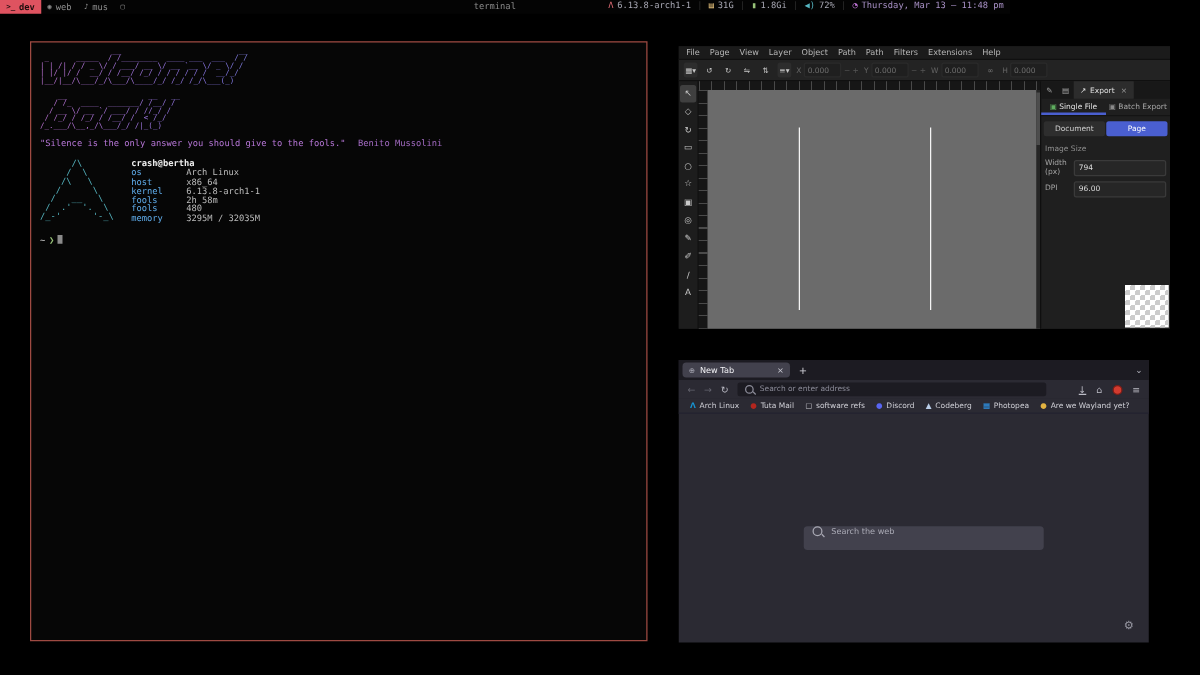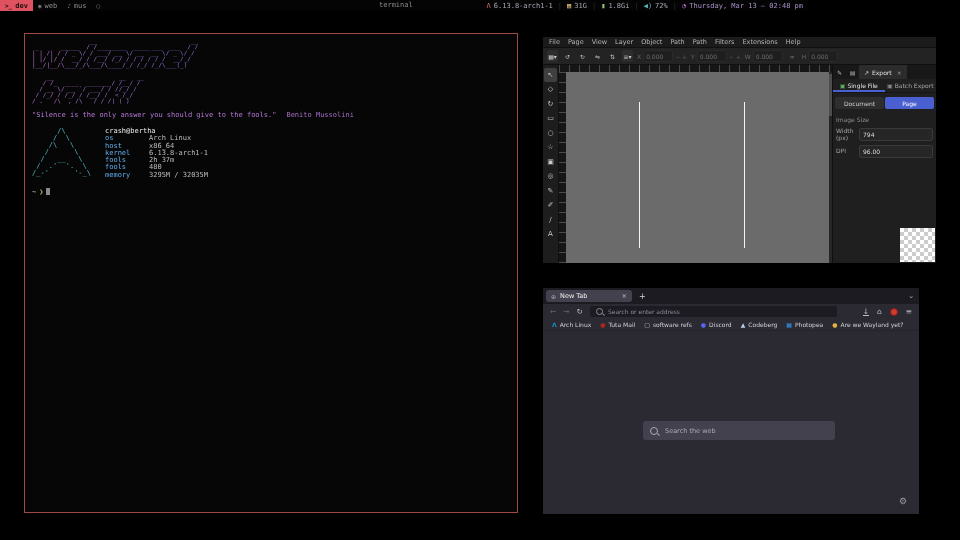--- a/index.html
+++ b/index.html
@@ -1,21 +1,21 @@
 <!DOCTYPE html>
 <html><head>
 <meta charset="utf-8">
 <style>
   html,body{margin:0;padding:0;background:#000;}
   .stage{position:relative;width:960px;height:540px;background:#000;overflow:hidden;
          font-family:"DejaVu Sans Mono",monospace;}
 
   
   .topbar{position:absolute;left:0;top:0;width:808px;height:11px;background:#040404;
-          display:flex;align-items:center;font-size:7px;color:#9a9a9a;}
+          display:flex;align-items:flex-start;font-size:7px;color:#9a9a9a;}
   .ws{display:flex;align-items:center;gap:3px;height:11px;padding:0 5px;color:#8f8f8f;}
   .ws .ic{font-size:6px;}
   .ws.active{background:#df5360;color:#1d0d0d;font-weight:bold;}
   .topbar-title{position:absolute;left:379px;top:1px;color:#8c8c8c;}
   .status{margin-left:auto;display:flex;align-items:center;gap:5px;padding-right:5px;}
   .mod{display:flex;align-items:center;gap:3px;}
   .sep{color:#2e2e2e;}
   .ic-red{color:#e06c75}.ic-yellow{color:#e5c07b}.ic-green{color:#98c379}
   .ic-cyan{color:#56b6c2}.ic-purple{color:#c678dd}
   .txt-dim{color:#a9a9b5}.txt-purple{color:#ab93c9}
@@ -27,21 +27,21 @@
   .art{margin:0;font-size:6px;line-height:6px;white-space:pre;
        color:#56b6c2;
        background:linear-gradient(90deg,#c678dd 0%,#8b7cf0 30%,#56b6c2 65%,#98c379 100%);
        -webkit-background-clip:text;background-clip:text;
        -webkit-text-fill-color:transparent;}
   .quote{color:#b877d9;font-size:7px;margin:7px 0 9px;}
   .quote .author{margin-left:10px;color:#a46cc4;}
   .fetch{display:flex;gap:14px;}
   .logo{margin:0;font-size:7px;line-height:7px;color:#56b6c2;white-space:pre;}
   .info{font-size:7px;line-height:7.3px;}
-  .user{color:#ececec;font-weight:normal;}
+  .user{color:#ececec;font-weight:bold;}
   .frow .lbl{color:#61afef;display:inline-block;width:44px;}
   .frow .val{color:#bdbdbd;}
   .prompt{margin-top:9px;font-size:7px;color:#cfcfcf;}
   .prompt .sym{color:#98c379;margin:0 3px;}
   .cursor{display:inline-block;width:4px;height:7px;background:#8a8a8a;vertical-align:-1px;}
 
   
   .ink{position:absolute;left:543px;top:37px;width:393px;height:226px;background:#191919;
        font-family:"DejaVu Sans",sans-serif;font-size:6.5px;color:#b5b5b5;}
   .ink-menu{height:10px;display:flex;align-items:center;gap:8px;padding:0 6px;background:#1b1b1b;}
@@ -121,21 +121,21 @@
   .dl{border-bottom:1px solid #bcbcc6;line-height:7px;}
   .rec-dot{width:6px;height:6px;border-radius:50%;background:#d23b2f;border:1px solid #7e1d17;}
   .bookbar{height:11px;display:flex;align-items:center;gap:9px;padding:0 9px;font-size:6px;
            color:#cfcfd6;background:#2b2a33;border-bottom:1px solid #232230;}
   .bm{display:flex;align-items:center;gap:3px;}
   .bm .bi{font-size:6px;}
   .bi-arch{color:#1793d1;font-weight:bold}.bi-tuta{color:#b3261e}.bi-folder{color:#c9c9d0}
   .bi-discord{color:#5865f2}.bi-codeberg{color:#b9cde8}.bi-photopea{color:#2e9df7}.bi-wayland{color:#e3b341}
   .content{position:relative;height:184px;}
   .websearch{position:absolute;left:100px;top:90px;width:178px;height:19px;background:#42414d;
-             border-radius:3px;display:flex;align-items:center;gap:7px;padding:0 7px;
+             border-radius:3px;display:flex;align-items:flex-start;gap:7px;padding:0 7px;
              color:#a9a9b4;font-size:6.5px;}
   .websearch .mag{width:6px;height:6px;border-color:#a9a9b4;}
   .websearch .mag::after{background:#a9a9b4;}
   .gear{position:absolute;right:12px;bottom:9px;color:#9a9aa5;font-size:9px;}
 </style>
 </head>
 <body>
 
 <div class="stage">
 
@@ -174,21 +174,21 @@
         <span class="txt-dim">1.8Gi</span>
       </span>
         <span class="sep">|</span>
       <span class="mod">
         <span class="ic-cyan">◀)</span>
         <span class="txt-dim">72%</span>
       </span>
         <span class="sep">|</span>
       <span class="mod">
         <span class="ic-purple">◔</span>
-        <span class="txt-purple">Thursday, Mar 13 — 02:48 pm</span>
+        <span class="txt-purple">Thursday, Mar 13 — 11:48 pm</span>
       </span>
     </div>
   </div>
 
   <div class="term">
     <div class="term-inner">
       <pre class="art">                __                          __
  _      _____  / /________  ____ ___  ___  / /
 | | /| / / _ \/ / ___/ __ \/ __ `__ \/ _ \/ /
 | |/ |/ /  __/ / /__/ /_/ / / / / / /  __/_/
@@ -215,21 +215,21 @@
           <div class="frow">
             <span class="lbl">os</span><span class="val">Arch Linux</span>
           </div>
           <div class="frow">
             <span class="lbl">host</span><span class="val">x86_64</span>
           </div>
           <div class="frow">
             <span class="lbl">kernel</span><span class="val">6.13.8-arch1-1</span>
           </div>
           <div class="frow">
-            <span class="lbl">fools</span><span class="val">2h 37m</span>
+            <span class="lbl">fools</span><span class="val">2h 58m</span>
           </div>
           <div class="frow">
             <span class="lbl">fools</span><span class="val">480</span>
           </div>
           <div class="frow">
             <span class="lbl">memory</span><span class="val">3295M / 32035M</span>
           </div>
         </div>
       </div>
       <div class="prompt">

